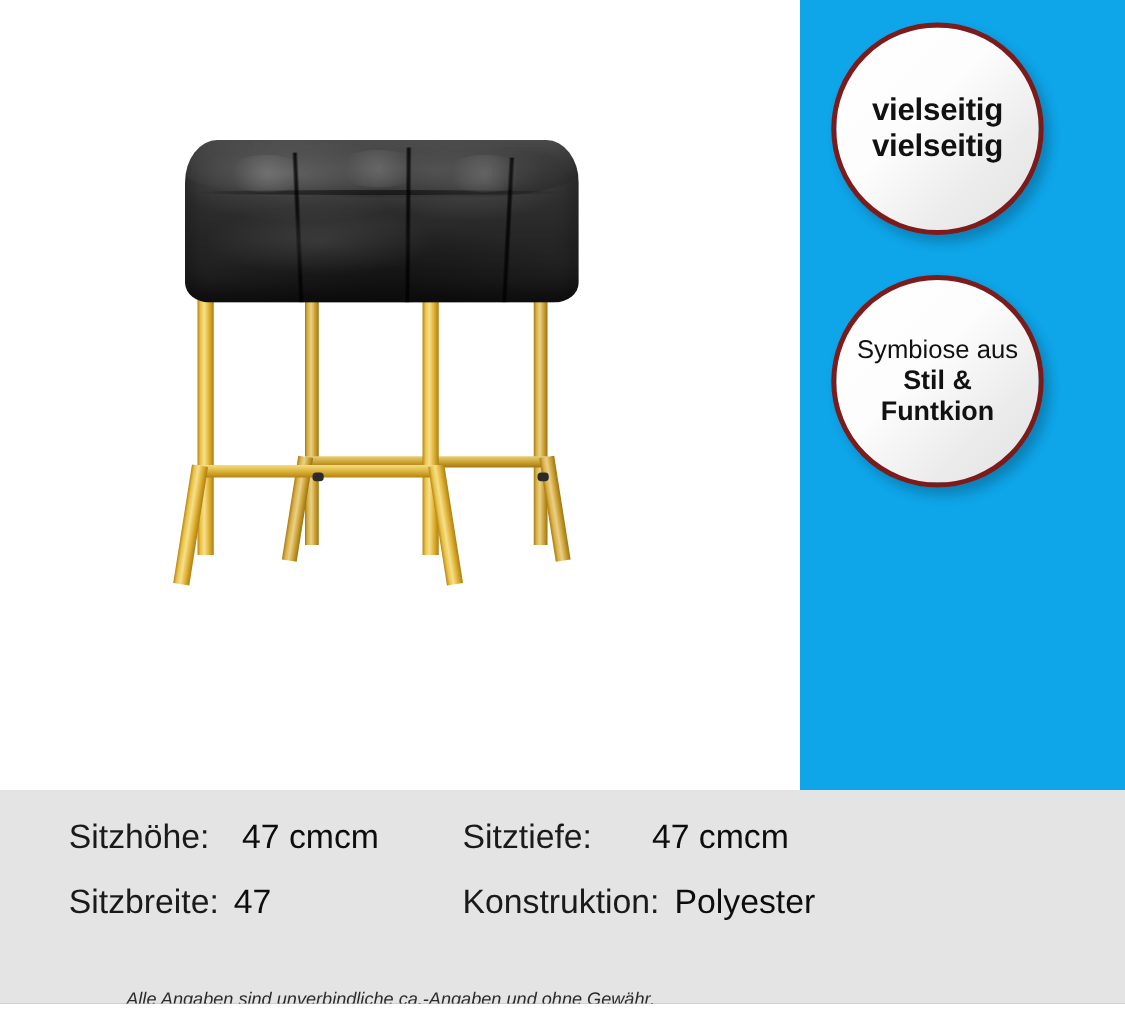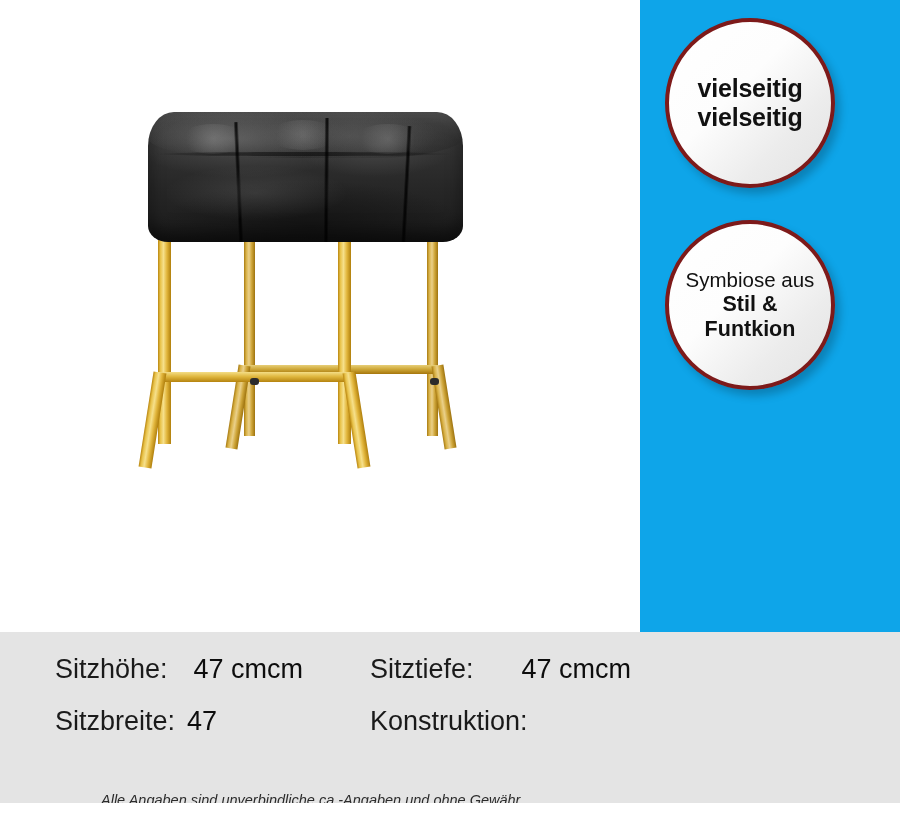--- a/index.html
+++ b/index.html
@@ -284,20 +284,21 @@
         </div>
       </div>
 
       <div class="spec-row">
         <div class="spec-cell col-left">
           <span class="spec-label">Sitzbreite:</span>
           <span class="spec-value">47</span>
         </div>
         <div class="spec-cell col-right">
           <span class="spec-label">Konstruktion:</span>
+          <span class="spec-value">Polyester</span>
         </div>
       </div>
 
     </div>
 
     <div class="disclaimer">Alle Angaben sind unverbindliche ca.-Angaben und ohne Gewähr.</div>
   </div>
 
 </div>
 

